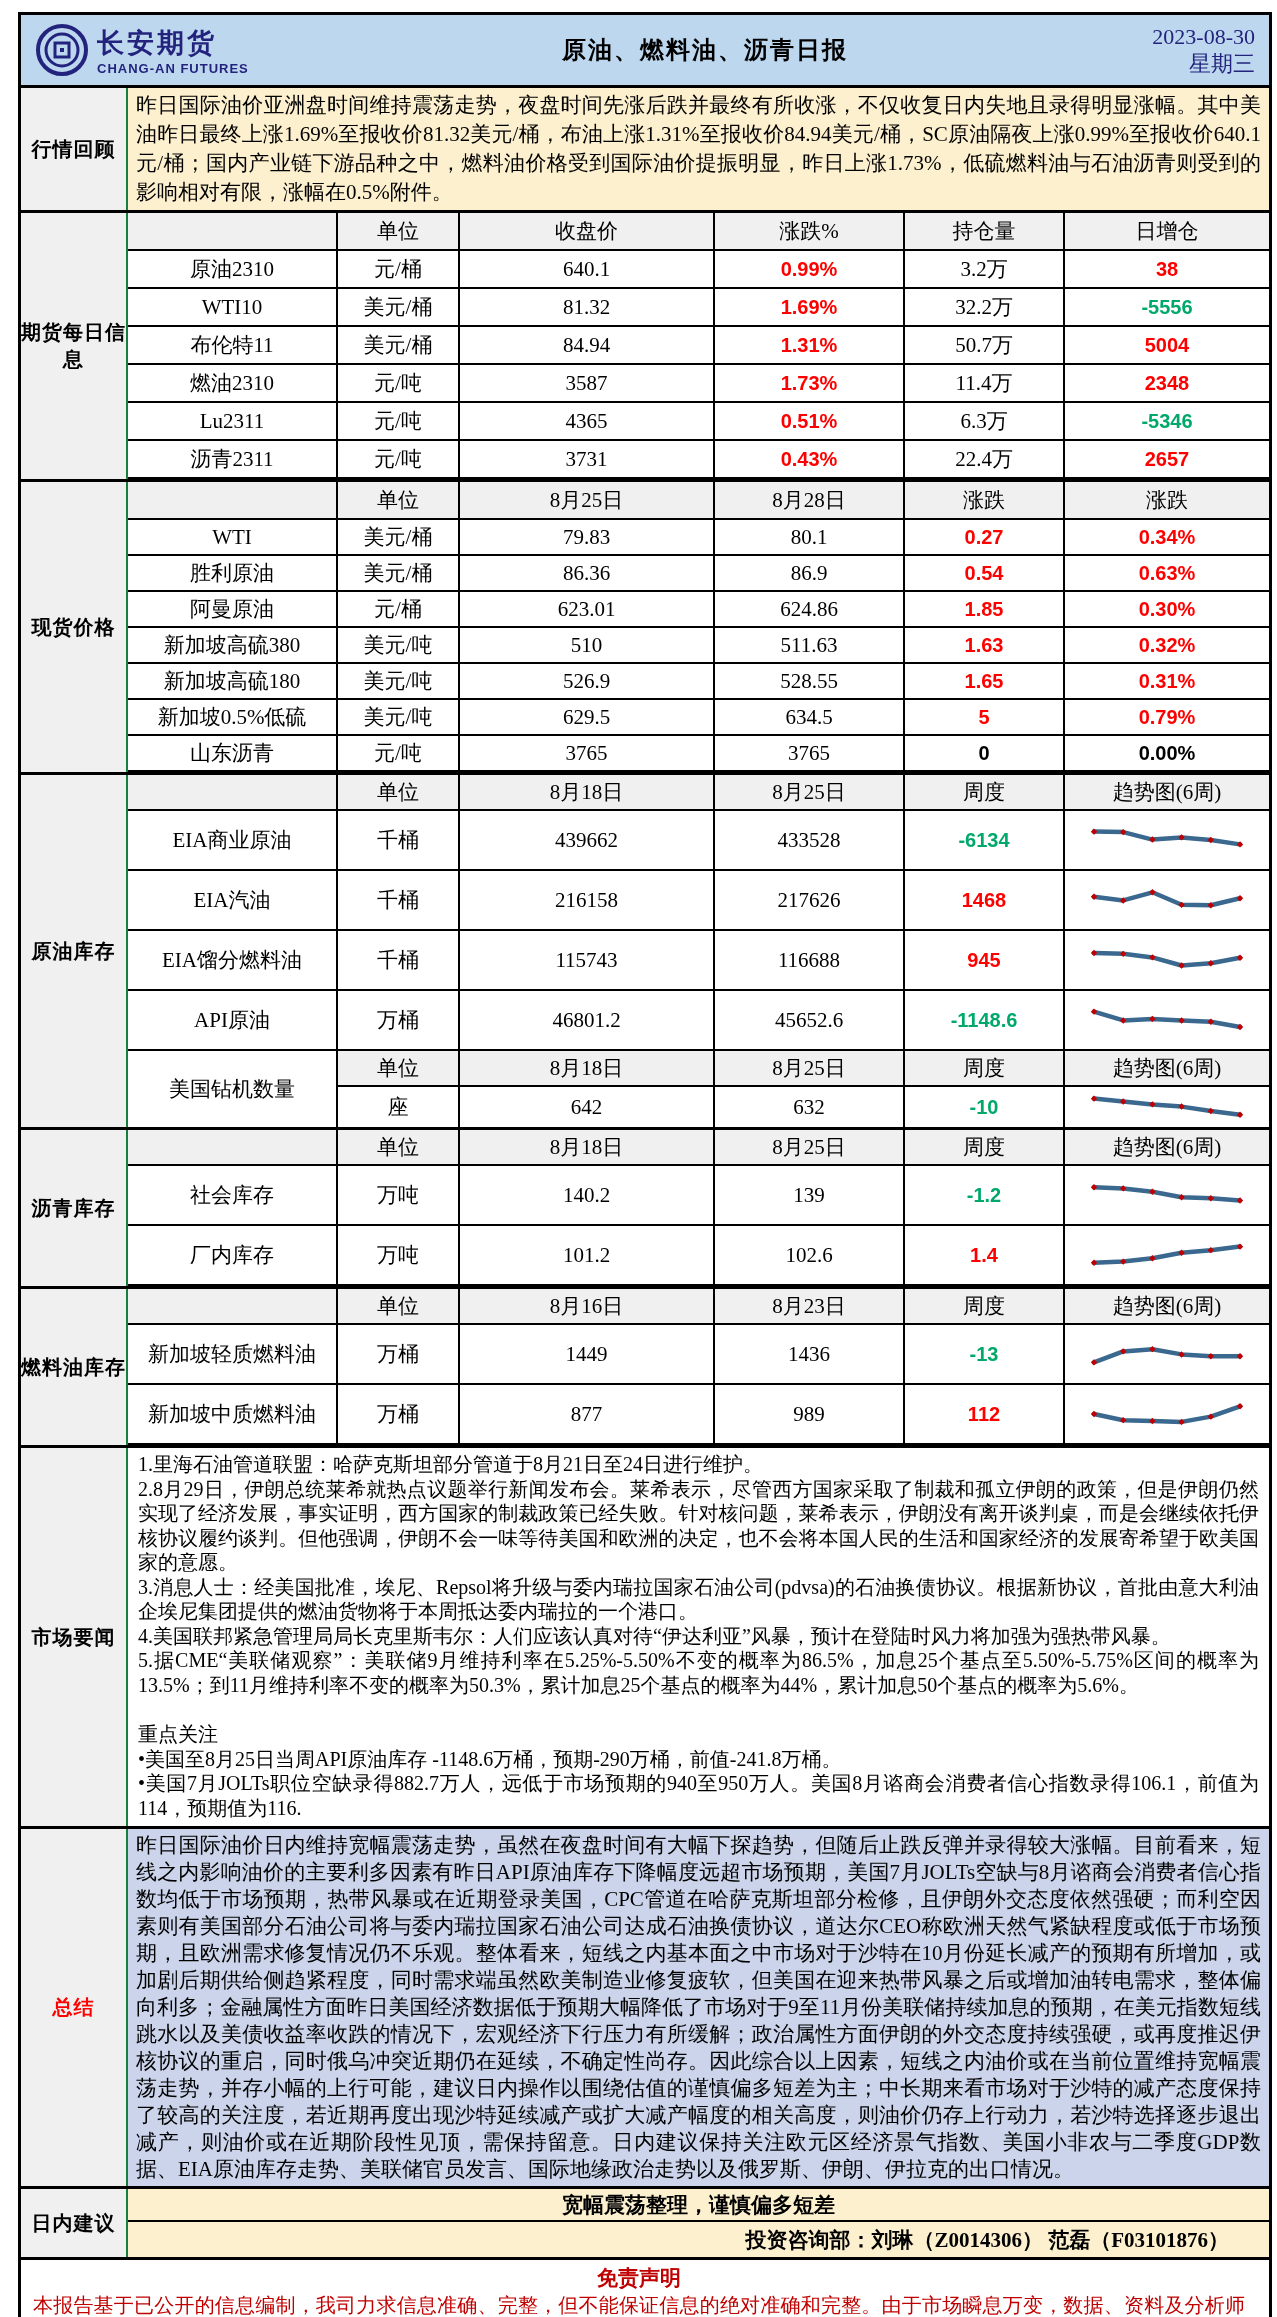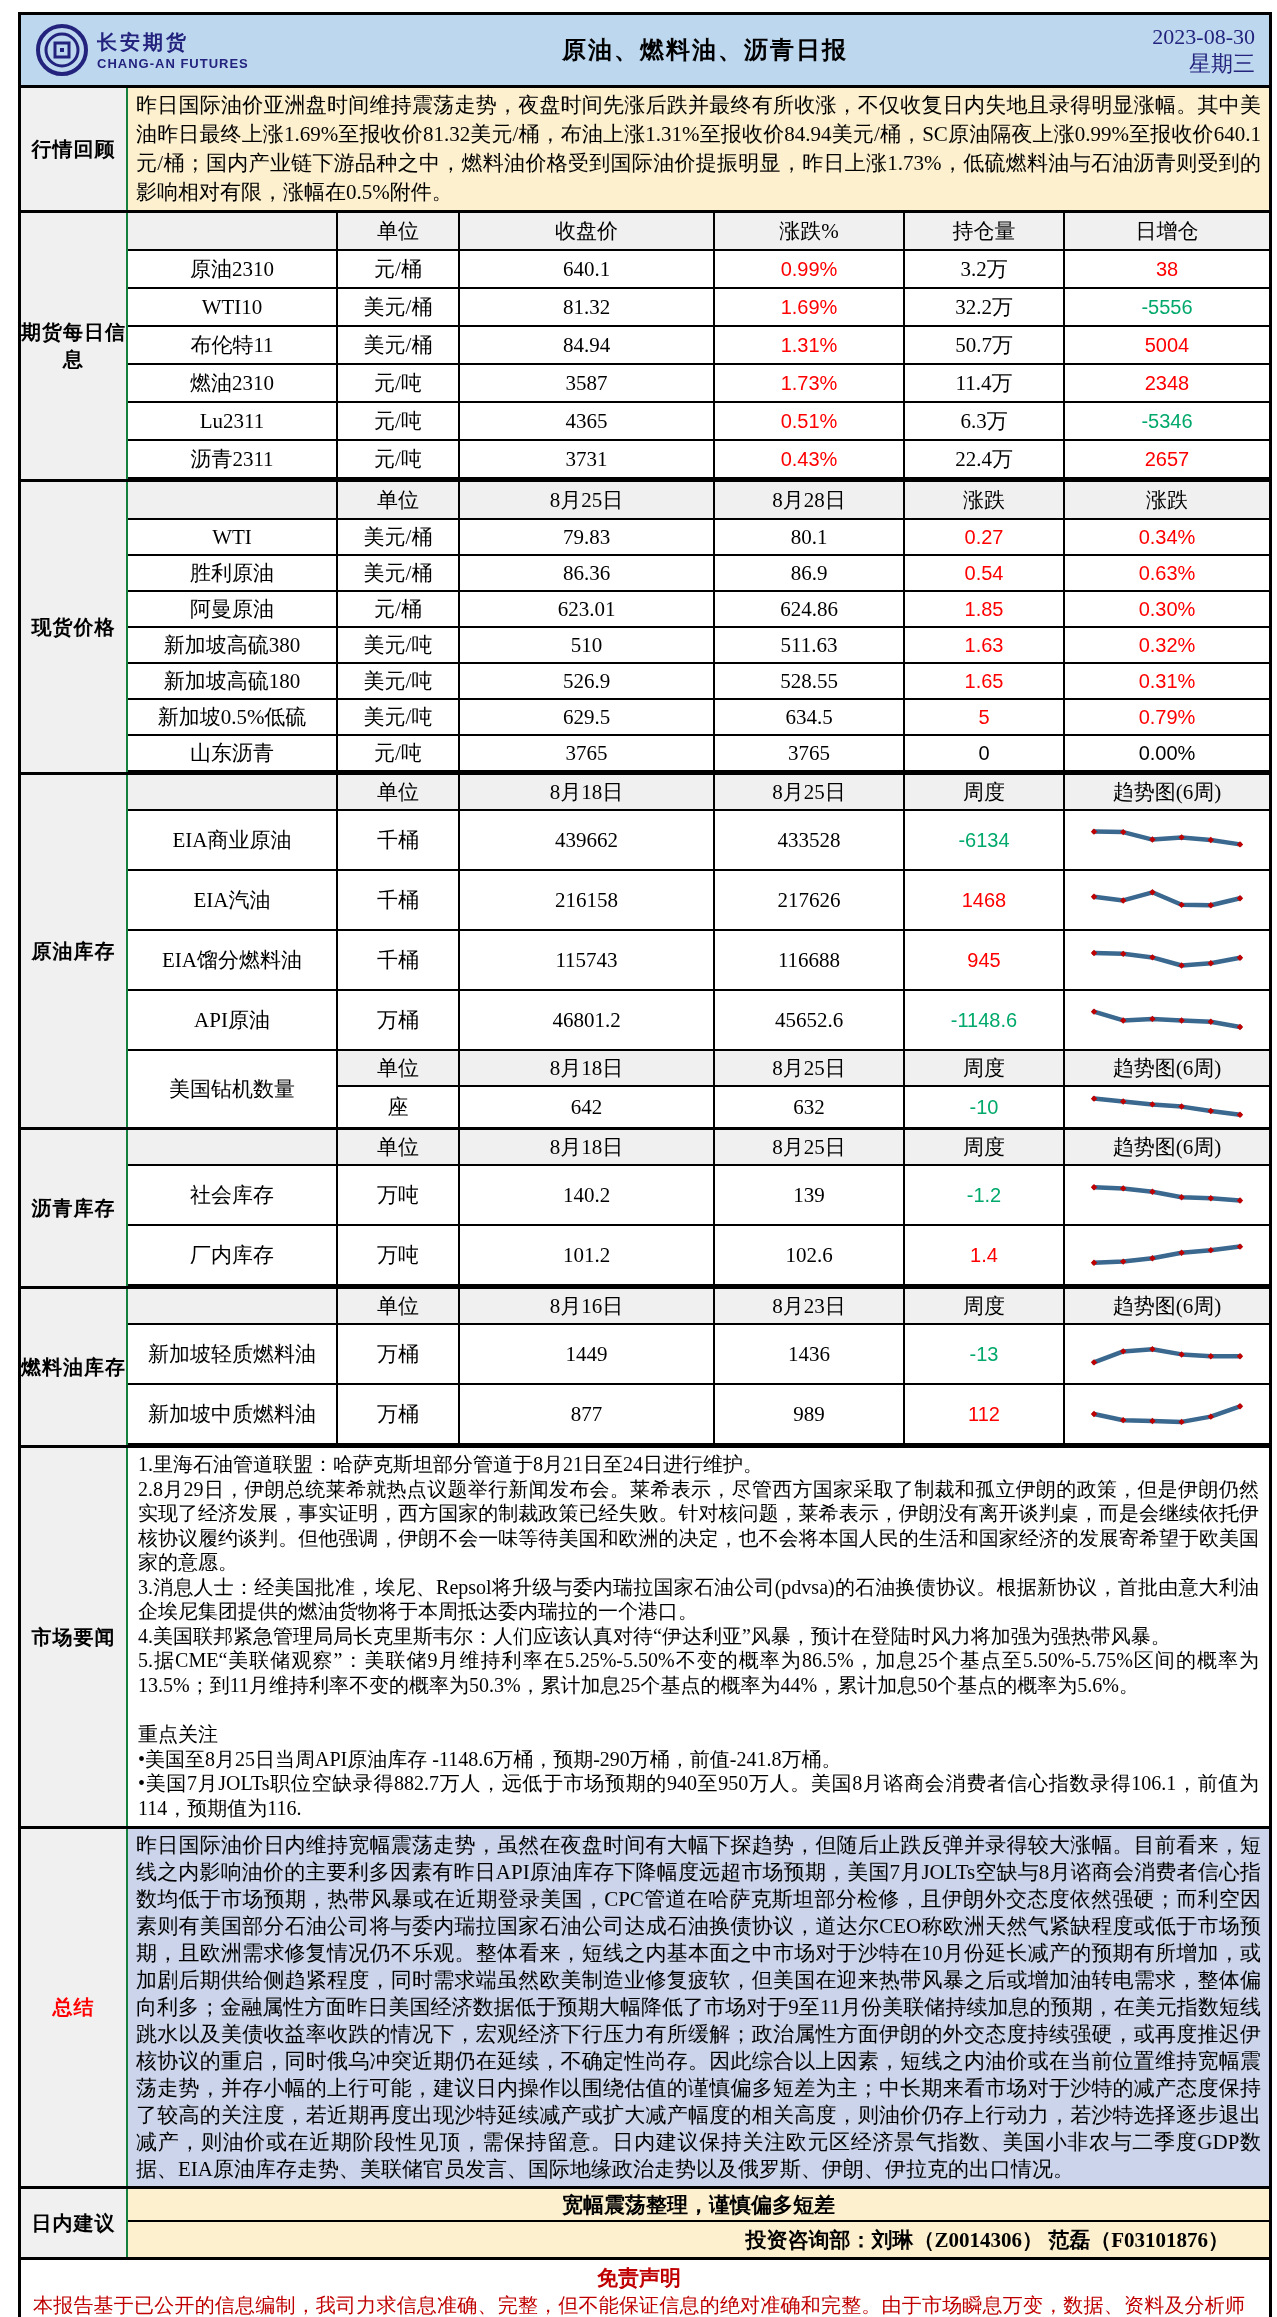--- a/index.html
+++ b/index.html
@@ -9,21 +9,21 @@
     --disclaimer_red:#C00000;
   }
   *{box-sizing:border-box;margin:0;padding:0}
   body{width:1277px;height:2317px;background:#fff;position:relative;
        font-family:"Liberation Serif","DejaVu Serif",serif;color:#000}
   .report{position:absolute;left:18px;top:12px;width:1254px;border:3px solid #000;background:#fff}
 
   
   .band{height:73px;background:var(--header_bg);display:flex;align-items:center;border-bottom:3px solid #000}
   .logo-wrap{width:330px;display:flex;align-items:center;padding-left:14px;gap:8px}
-  .logo-txt .cn{font-size:20px;font-weight:bold;color:var(--navy);letter-spacing:3px;font-family:"Liberation Sans",sans-serif}
+  .logo-txt .cn{font-size:27px;font-weight:bold;color:var(--navy);letter-spacing:3px;font-family:"Liberation Sans",sans-serif}
   .logo-txt .en{font-size:13px;font-weight:bold;color:var(--navy);letter-spacing:1px;font-family:"Liberation Sans",sans-serif}
   .title-wrap{flex:1;text-align:center;font-size:24px;font-weight:bold;letter-spacing:2px}
   .date-wrap{width:210px;text-align:right;padding-right:14px;color:var(--navy);font-size:22px;line-height:1.25}
 
   
   .section{display:flex;border-bottom:3px solid #000}
   .section:last-child{border-bottom:none}
   .label-cell{width:107px;background:var(--label_bg);border-right:2px solid #15803d;
               display:flex;align-items:center;justify-content:center;
               font-weight:bold;font-size:20px;letter-spacing:1px;text-align:center;flex-shrink:0}
@@ -34,21 +34,21 @@
   .review-txt{background:var(--review_bg);font-size:21px;line-height:29px;height:100%}
   .summary-txt{background:var(--summary_bg);font-size:21px;line-height:27px;height:100%}
 
   
   .grid-row{display:grid;grid-template-columns:210px 122px 255px 190px 160px 1fr}
   .c{border-right:2px solid #000;border-bottom:2px solid #000;
      display:flex;align-items:center;justify-content:center;font-size:21px;text-align:center;overflow:hidden}
   .c:last-child{border-right:none}
   .hrow .c{background:var(--label_bg)}
   .h38 .c{height:38px} .h36 .c{height:36px} .h42 .c{height:60px} .h40 .c{height:40px}
-  .val{font-family:"Liberation Sans",sans-serif;font-weight:normal;font-size:20px}
+  .val{font-family:"Liberation Sans",sans-serif;font-weight:bold;font-size:20px}
   .up{color:var(--red)} .down{color:var(--green)} .flat{color:#000}
   .lastrow .c{border-bottom:none}
 
   
   .rigrow{display:flex}
   .rig-name{width:210px;border-right:2px solid #000;display:flex;align-items:center;justify-content:center;font-size:21px;flex-shrink:0}
   .rig-right{flex:1;min-width:0}
   .rig-right .grid-row{grid-template-columns:122px 255px 190px 160px 1fr}
 
   

